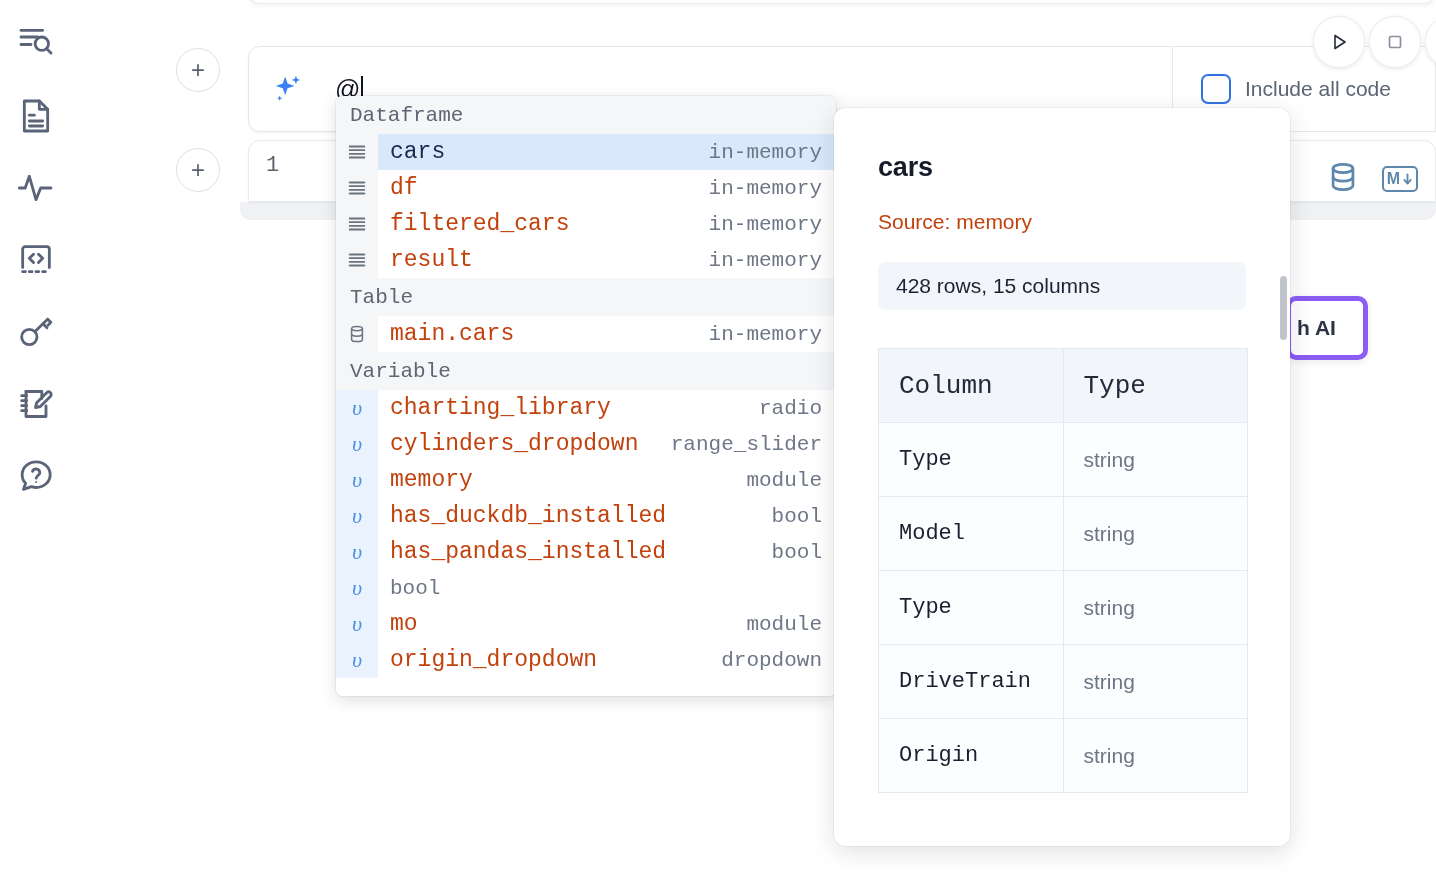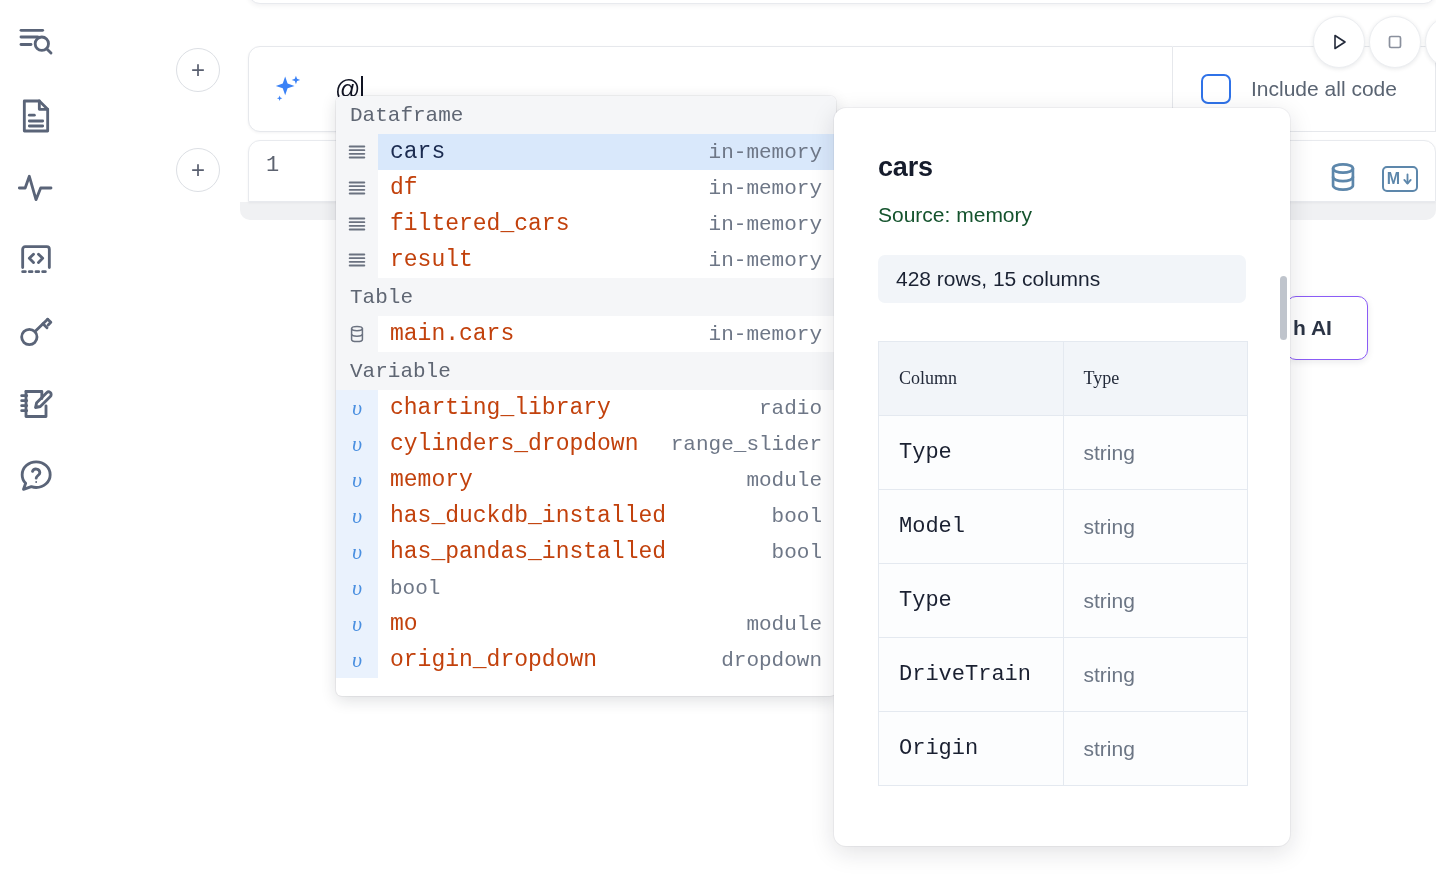--- a/index.html
+++ b/index.html
@@ -101,21 +101,21 @@
   }
   .chk {
     width: 30px; height: 30px;
     border: 2px solid #2f72e8;
     border-radius: 7px;
     background: #ffffff;
     flex: 0 0 30px;
     cursor: pointer;
   }
   .chk-label {
-    margin-left: 20px;
+    margin-left: 14px;
     font-size: 21px;
     color: #5a6472;
     white-space: nowrap;
   }
 
   
   .round-btn {
     position: absolute;
     width: 52px; height: 52px;
     border-radius: 50%;
@@ -169,21 +169,21 @@
     font-size: 16px; font-weight: bold;
     cursor: pointer;
   }
 
   
   .ai-float {
     position: absolute;
     left: 1286px; top: 296px;
     width: 82px; height: 64px;
     background: #ffffff;
-    border: 1px solid #8b5cf6;
+    border: 5px solid #8b5cf6;
     border-radius: 10px;
     box-shadow: 0 2px 7px rgba(20,25,40,.09);
     display: flex; align-items: center; justify-content: flex-start;
     padding-left: 6px;
     overflow: hidden;
     z-index: 4;
   }
   .ai-float span {
     font-size: 21px; font-weight: bold; color: #2b3445;
     white-space: nowrap;
@@ -259,22 +259,22 @@
     box-shadow: 0 6px 24px rgba(20,25,40,.13), 0 0 0 1px rgba(20,25,40,.045);
     z-index: 9;
     overflow: hidden;
   }
   .info-inner { padding: 44px 44px 0 44px; }
   .info-title {
     font-size: 27px; font-weight: bold; color: #161c2c;
     letter-spacing: -.2px;
   }
   .info-source {
-    margin-top: 20px;
-    font-size: 21px; color: #14532d;
+    margin-top: 27px;
+    font-size: 21px; color: #c2410c;
   }
   .info-pill {
     margin-top: 28px;
     background: #f2f5f9;
     border-radius: 7px;
     height: 48px;
     display: flex; align-items: center;
     padding-left: 18px;
     font-size: 21px; color: #1b2233;
   }
@@ -286,23 +286,23 @@
   }
   .info-table th, .info-table td {
     border: 1px solid #e4e9f0;
     height: 74px;
     padding: 0 20px;
     text-align: left;
     font-weight: normal;
   }
   .info-table th {
     background: #f2f5f9;
-    font-size: 18px;
+    font-size: 26px;
     color: #232a3a;
-    font-family: Liberation Serif, serif;
+    font-family: Liberation Mono, monospace;
   }
   .info-table td.col {
     font-family: "Liberation Mono", monospace;
     font-size: 22px;
     color: #1a2031;
     background: #fcfdfe;
     width: 232px;
   }
   .info-table td.typ {
     font-size: 21px;

